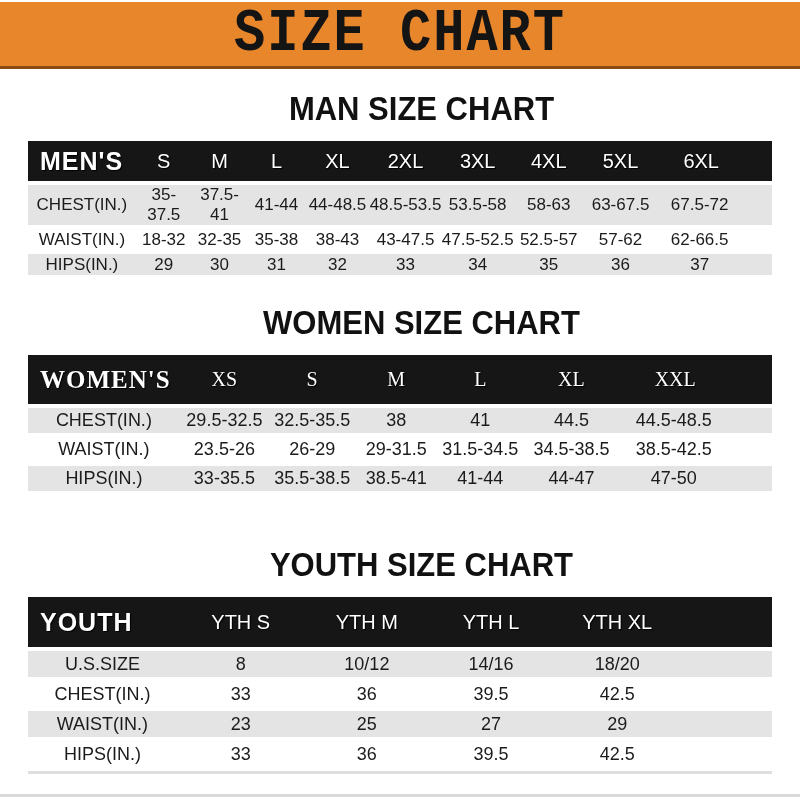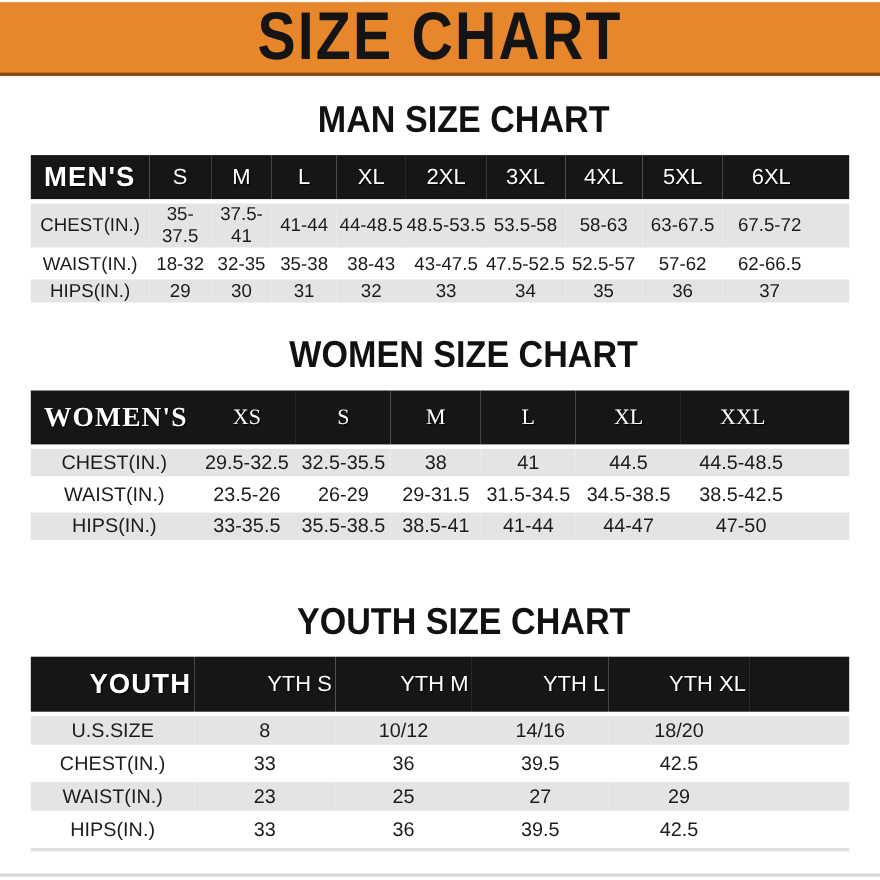--- a/index.html
+++ b/index.html
@@ -14,20 +14,21 @@
 
   
   .banner {
     height: 64px;
     margin-top: 2px;
     background: #E8862C;
     border-bottom: 3px solid #8a4a12;
     display: flex;
     align-items: center;
     justify-content: center;
+    font-family: Liberation Mono, monospace;
   }
   .banner-title {
     display: inline-block;
     font-size: 52px;
     font-weight: bold;
     color: #141414;
     letter-spacing: 2px;
     transform: scale(1.0, 1.18);
     white-space: nowrap;
   }
@@ -96,21 +97,21 @@
   .sec0 thead th { height: 34px; }
   .sec0 tbody th, .sec0 tbody td { height: 21px; }
   .sec0 tbody th.rowlabel, .sec0 tbody td.size-cell { font-size: 17px; }
   .sec0 th:last-child, .sec0 td:last-child { padding-right: 30px; }
 
   .sec1 thead th { height: 43px; font-family: Liberation Serif, serif; }
   .sec1 tbody th, .sec1 tbody td { height: 25px; }
   .sec1 th:last-child, .sec1 td:last-child { padding-right: 44px; }
 
   .sec2 { border-bottom: 3px solid #dedede; margin-top: 12px; }
-  .sec2 thead th { height: 44px; text-align: right; }
+  .sec2 thead th { height: 44px; }
   .sec2 tbody th, .sec2 tbody td { height: 24px; }
 
   
   .footer-note {
     margin: 22px 0 0 30px;
     color: #A6302C;
   }
   .footer-line {
     font-size: 24px;
     line-height: 31px;

